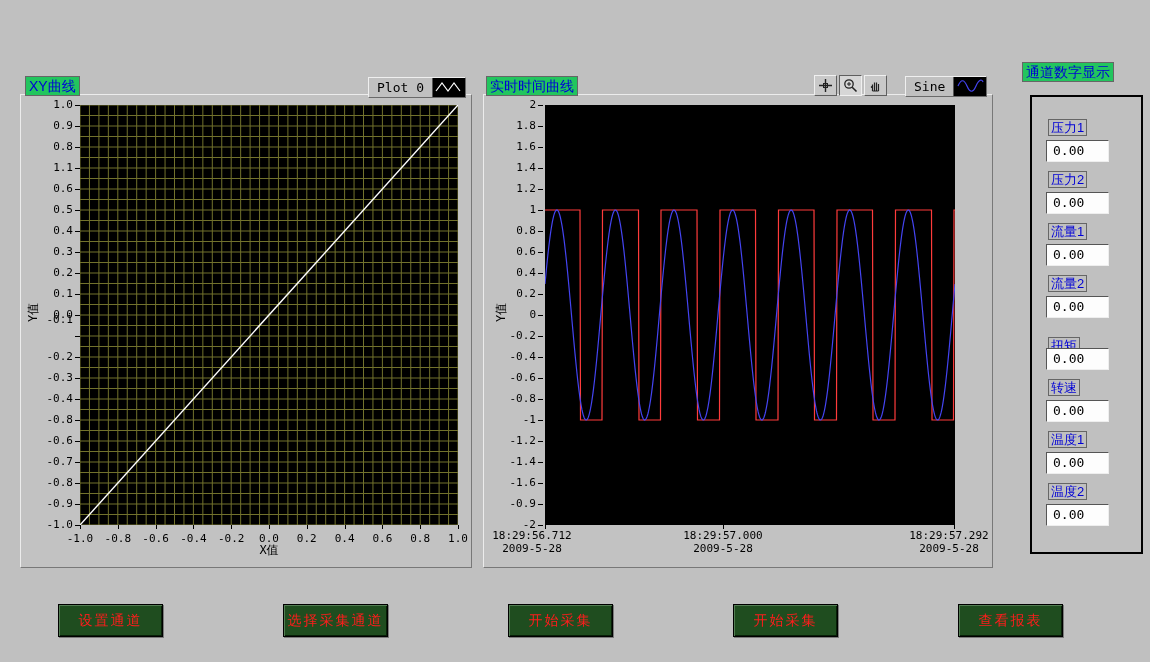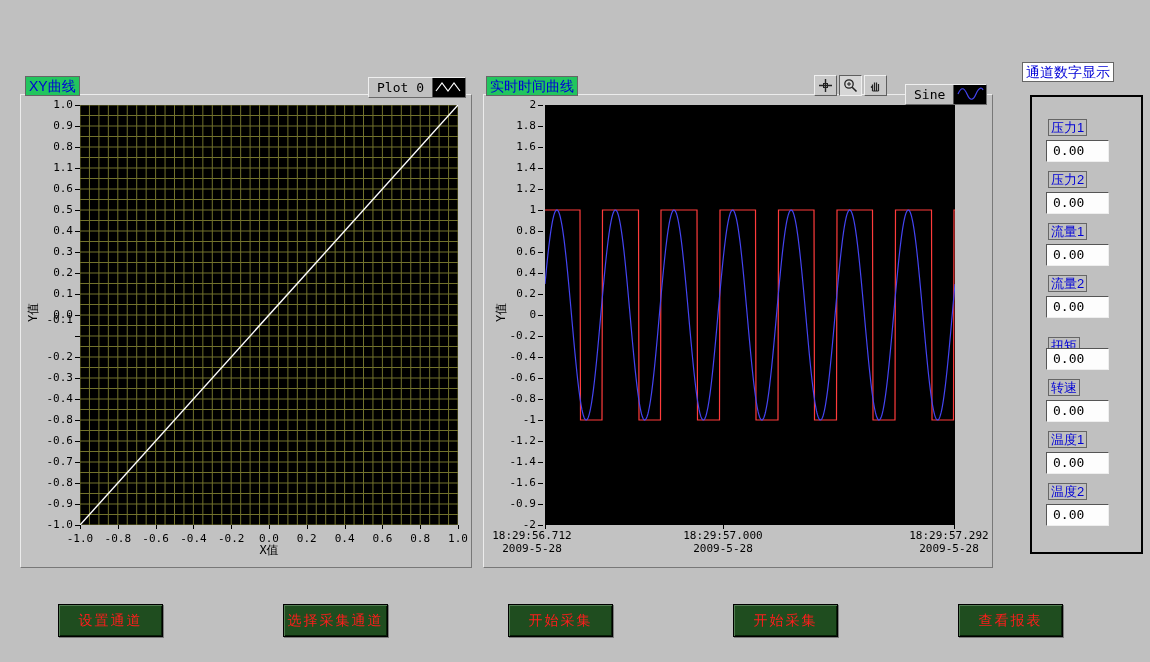--- a/index.html
+++ b/index.html
@@ -4,21 +4,21 @@
 <style>
 *{margin:0;padding:0;box-sizing:border-box}
 html,body{width:1150px;height:662px}
 body{position:relative;background:#c0c0c0;font-family:"Liberation Sans",sans-serif;overflow:hidden}
 .frame{position:absolute;background:#c2c2c2;border:1px solid;border-color:#ececec #787878 #787878 #ececec}
 #xy-frame{left:20px;top:94px;width:452px;height:474px}
 #rt-frame{left:483px;top:94px;width:510px;height:474px}
 .free-label{position:absolute;color:#0000d6;font-size:14px;line-height:16px;background:#22c55e;border:1px solid #666;padding:1px 3px;white-space:nowrap}
 #xy-title{left:25px;top:76px}
 #rt-title{left:486px;top:76px}
-#ch-title{left:1022px;top:62px;background:#ffffff}
+#ch-title{left:1022px;top:62px;background:#22c55e}
 .plot{position:absolute;background:#000}
 #xy-plot{left:80px;top:105px;width:378px;height:420px}
 #rt-plot{left:545px;top:105px;width:410px;height:420px}
 .ticks{position:absolute}
 #xy-yticks{left:30px;top:105px;width:50px;height:420px}
 #xy-xticks{left:80px;top:525px;width:378px;height:24px}
 #rt-yticks{left:491px;top:105px;width:52px;height:420px}
 #rt-xticks{left:545px;top:525px;width:410px;height:6px}
 .tick-label{position:absolute;font-family:"DejaVu Sans Mono",monospace;font-size:11px;color:#000;white-space:nowrap}
 .ytick{right:7px}
@@ -27,21 +27,21 @@
 .ydash{right:0;width:5px;height:1px}
 .xdash{top:0;width:1px;height:4px}
 .axis-label{position:absolute;font-family:"DejaVu Sans Mono",monospace;font-size:12px;color:#000;white-space:nowrap}
 #xy-ylab{left:24px;top:304px;transform:rotate(-90deg)}
 #rt-ylab{left:492px;top:304px;transform:rotate(-90deg)}
 #xy-xlab{left:239px;top:542px;width:60px;text-align:center}
 .legend{position:absolute;display:flex;align-items:stretch;background:#c0c0c0;border:1px solid;border-color:#efefef #6a6a6a #6a6a6a #efefef;height:21px}
 .legend-text{font-family:"DejaVu Sans Mono",monospace;font-size:13px;line-height:19px;padding:0 8px;color:#000}
 .legend-icon{width:33px;background:#000;display:flex;align-items:center;justify-content:center;border-left:1px solid #555}
 #xy-legend{left:368px;top:77px}
-#rt-legend{left:905px;top:84px}
+#rt-legend{left:905px;top:76px}
 #rt-toolbar{position:absolute;left:814px;top:75px;display:flex;gap:2px}
 .tool-btn{width:23px;height:21px;background:#c9c9c9;border:1px solid;border-color:#f0f0f0 #5f5f5f #5f5f5f #f0f0f0;display:flex;align-items:center;justify-content:center;padding:0;cursor:pointer}
 .tool-btn.pressed{border-color:#5f5f5f #f0f0f0 #f0f0f0 #5f5f5f;background:#d6d6d6}
 .rt-xtick{position:absolute;top:529px;width:86px;text-align:center;font-family:"DejaVu Sans Mono",monospace;font-size:11px;color:#000;line-height:13px}
 #rt-xt0{left:489px}
 #rt-xt1{left:680px}
 #rt-xt2{left:906px}
 #ch-box{position:absolute;left:1030px;top:95px;width:113px;height:459px;border:2px solid #000}
 .ch-label{position:absolute;left:16px;color:#0000d6;font-size:13px;line-height:15px;border:1px solid #666;background:#c0c0c0;padding:0 2px;white-space:nowrap}
 .ch-value{position:absolute;left:14px;width:63px;height:22px;background:#fdfdfd;border:1px solid;border-color:#555 #eee #eee #555;font-family:"DejaVu Sans Mono",monospace;font-size:13px;line-height:20px;padding-left:6px;color:#000}

